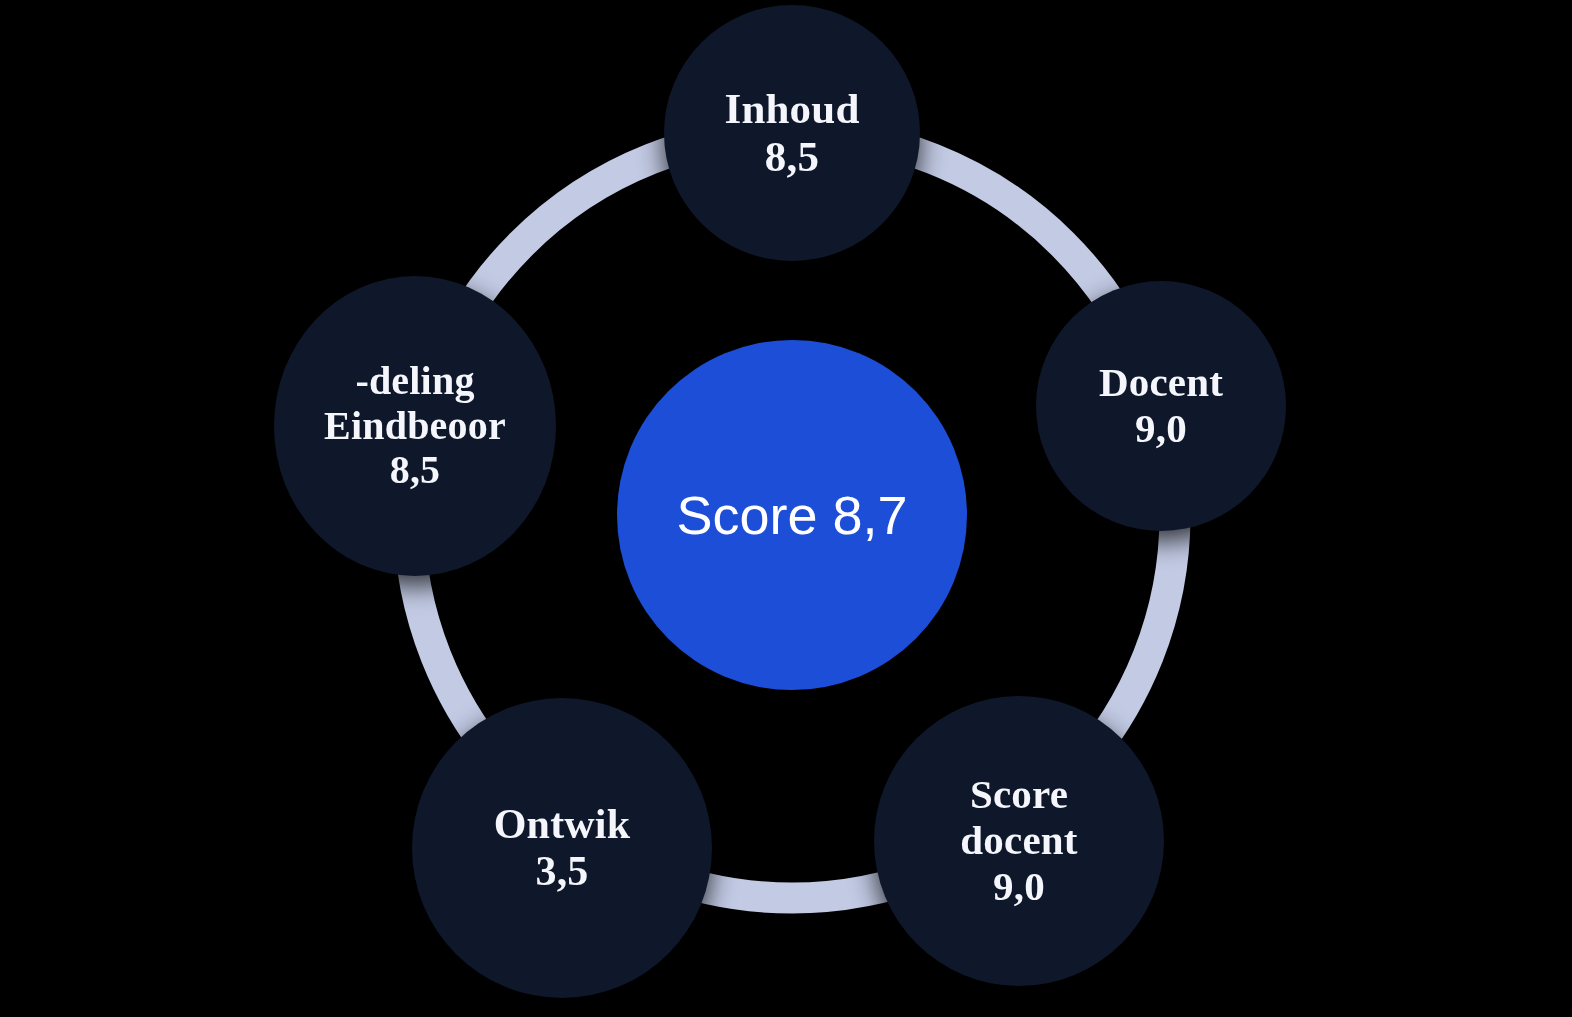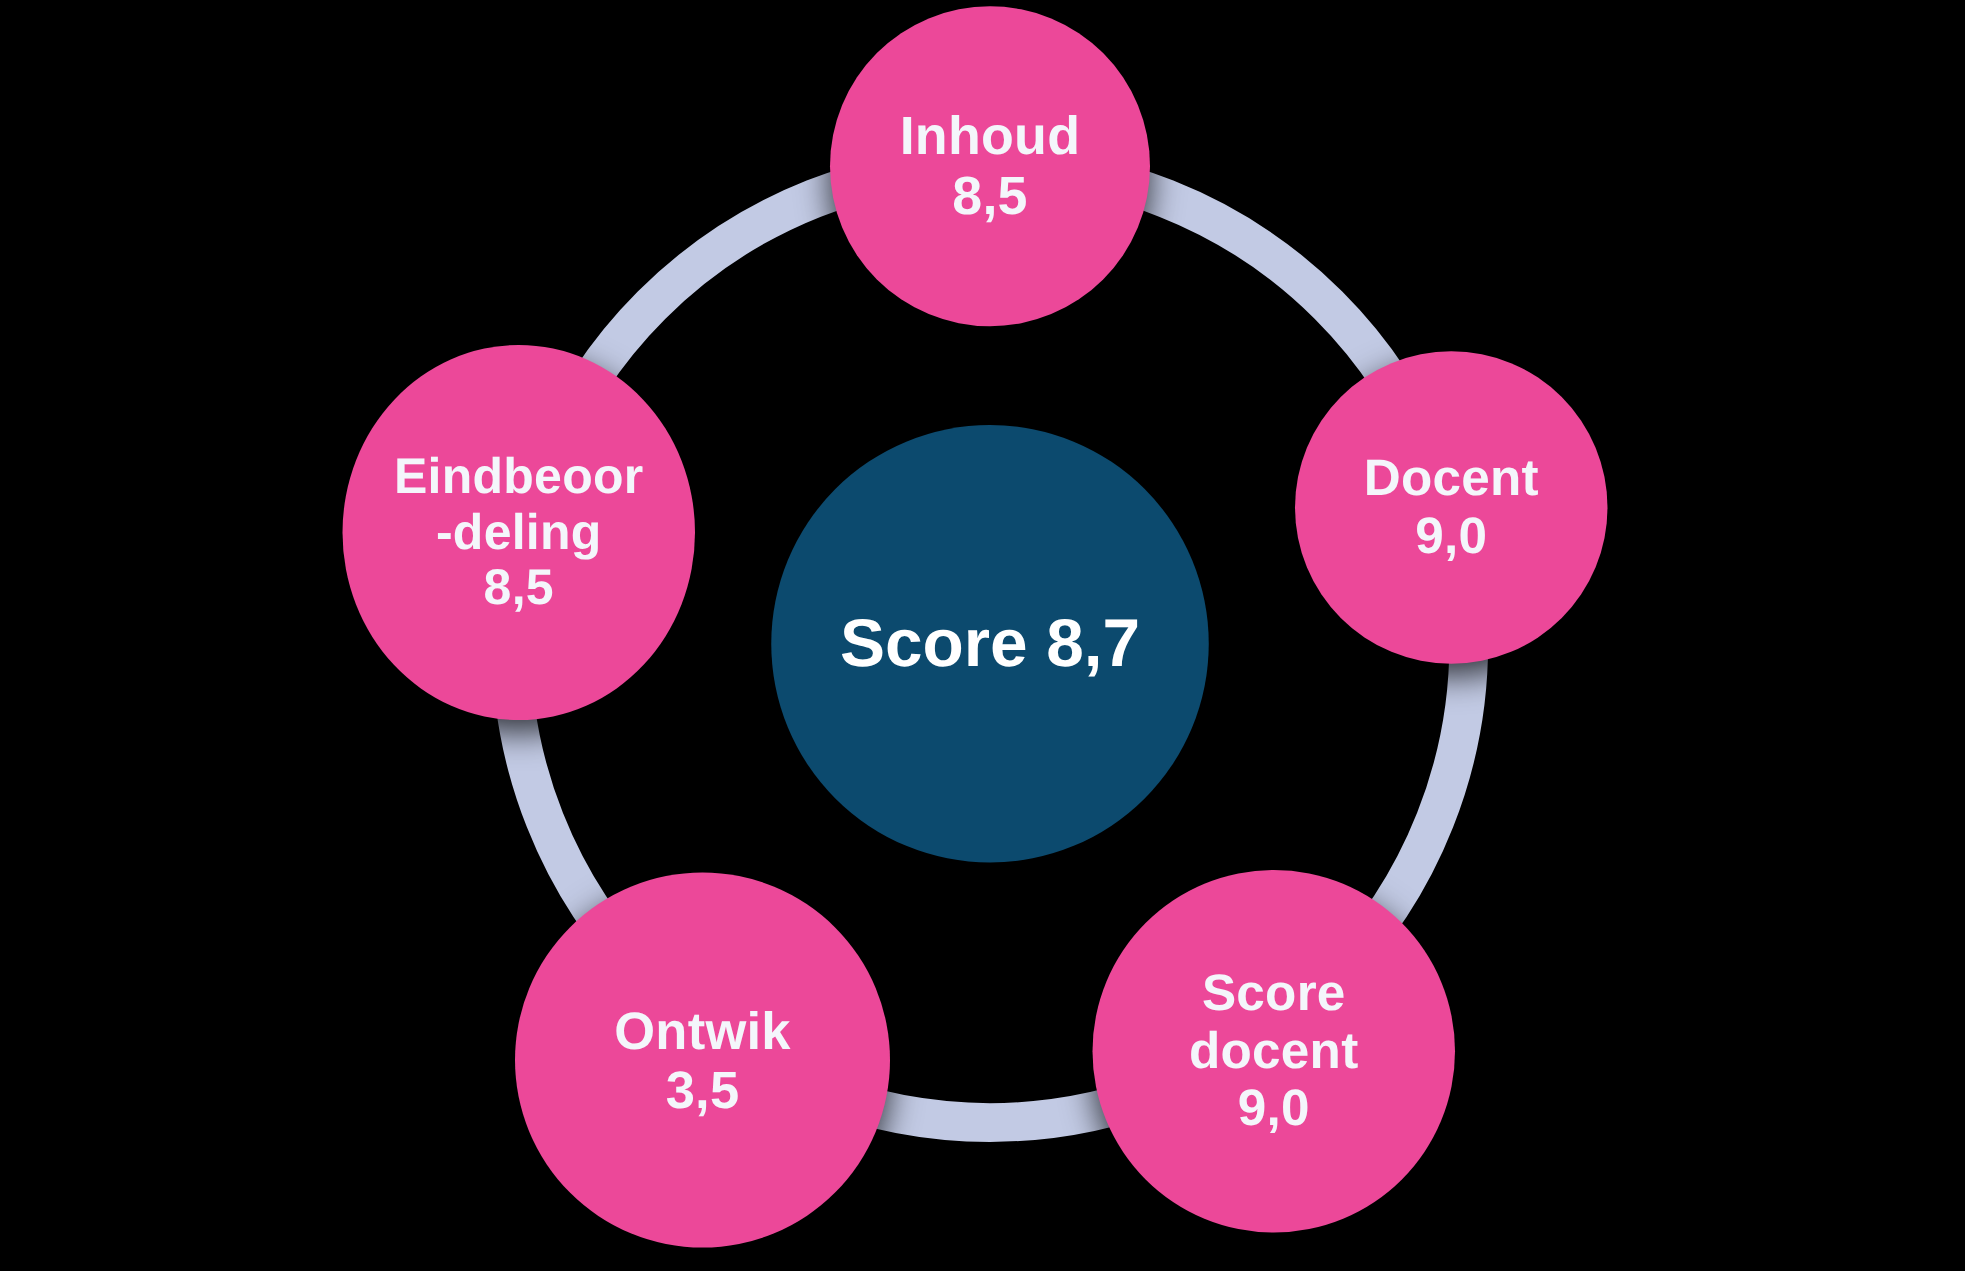--- a/index.html
+++ b/index.html
@@ -30,37 +30,37 @@
     position: absolute;
     border-radius: 50%;
     display: flex;
     flex-direction: column;
     align-items: center;
     justify-content: center;
     text-align: center;
     box-sizing: border-box;
   }
   .node-blue {
-    background: #ec4899;
+    background: #0f172a;
     color: #f4f6fb;
-    font-family: Liberation Sans, sans-serif;
+    font-family: Liberation Serif, serif;
     font-weight: bold;
     line-height: 1.12;
     letter-spacing: 0.2px;
     box-shadow: 0 10px 26px rgba(0,0,0,0.75);
   }
   .node-blue .lbl {
     display: block;
     white-space: pre;
   }
   .node-green {
-    background: #0c4a6e;
+    background: #1d4ed8;
     color: #ffffff;
     font-family: "Liberation Sans", sans-serif;
-    font-weight: 700;
+    font-weight: 400;
     box-shadow: 0 8px 30px rgba(0,0,0,0.55);
     text-align: right;
   }
 
   
   #node-center {
     left: 617px;  top: 340px;  width: 350px;  height: 350px;
     font-size: 54px;
   }
   #node-inhoud {
@@ -113,18 +113,18 @@
     <span class="lbl">docent</span>
     <span class="lbl">9,0</span>
   </div>
 
   <div class="node node-blue" id="node-ontwikkeling">
     <span class="lbl">Ontwik</span>
     <span class="lbl">3,5</span>
   </div>
 
   <div class="node node-blue" id="node-eindbeoordeling">
+    <span class="lbl">-deling</span>
     <span class="lbl">Eindbeoor</span>
-    <span class="lbl">-deling</span>
     <span class="lbl">8,5</span>
   </div>
 
 </div>
 
 </body></html>

